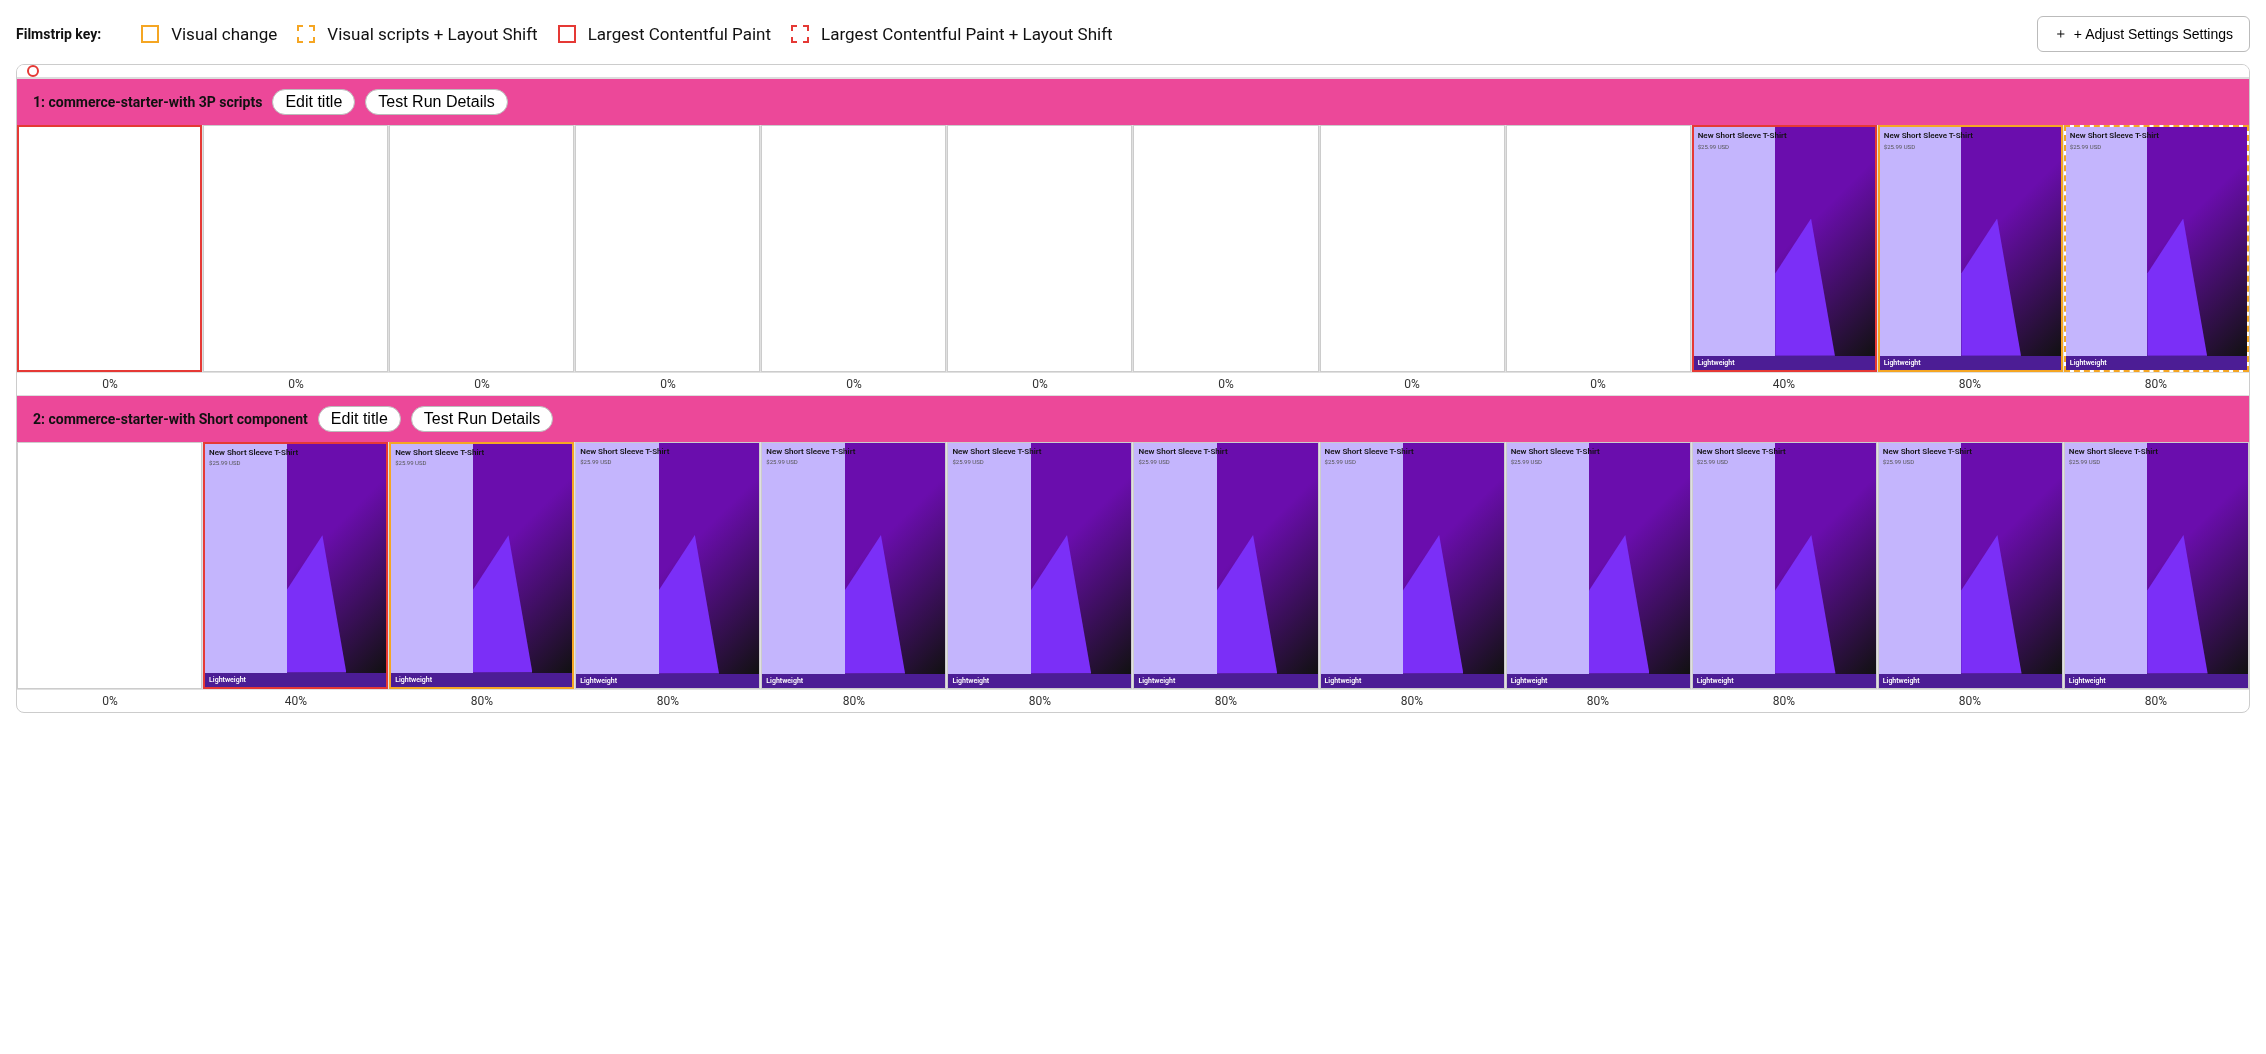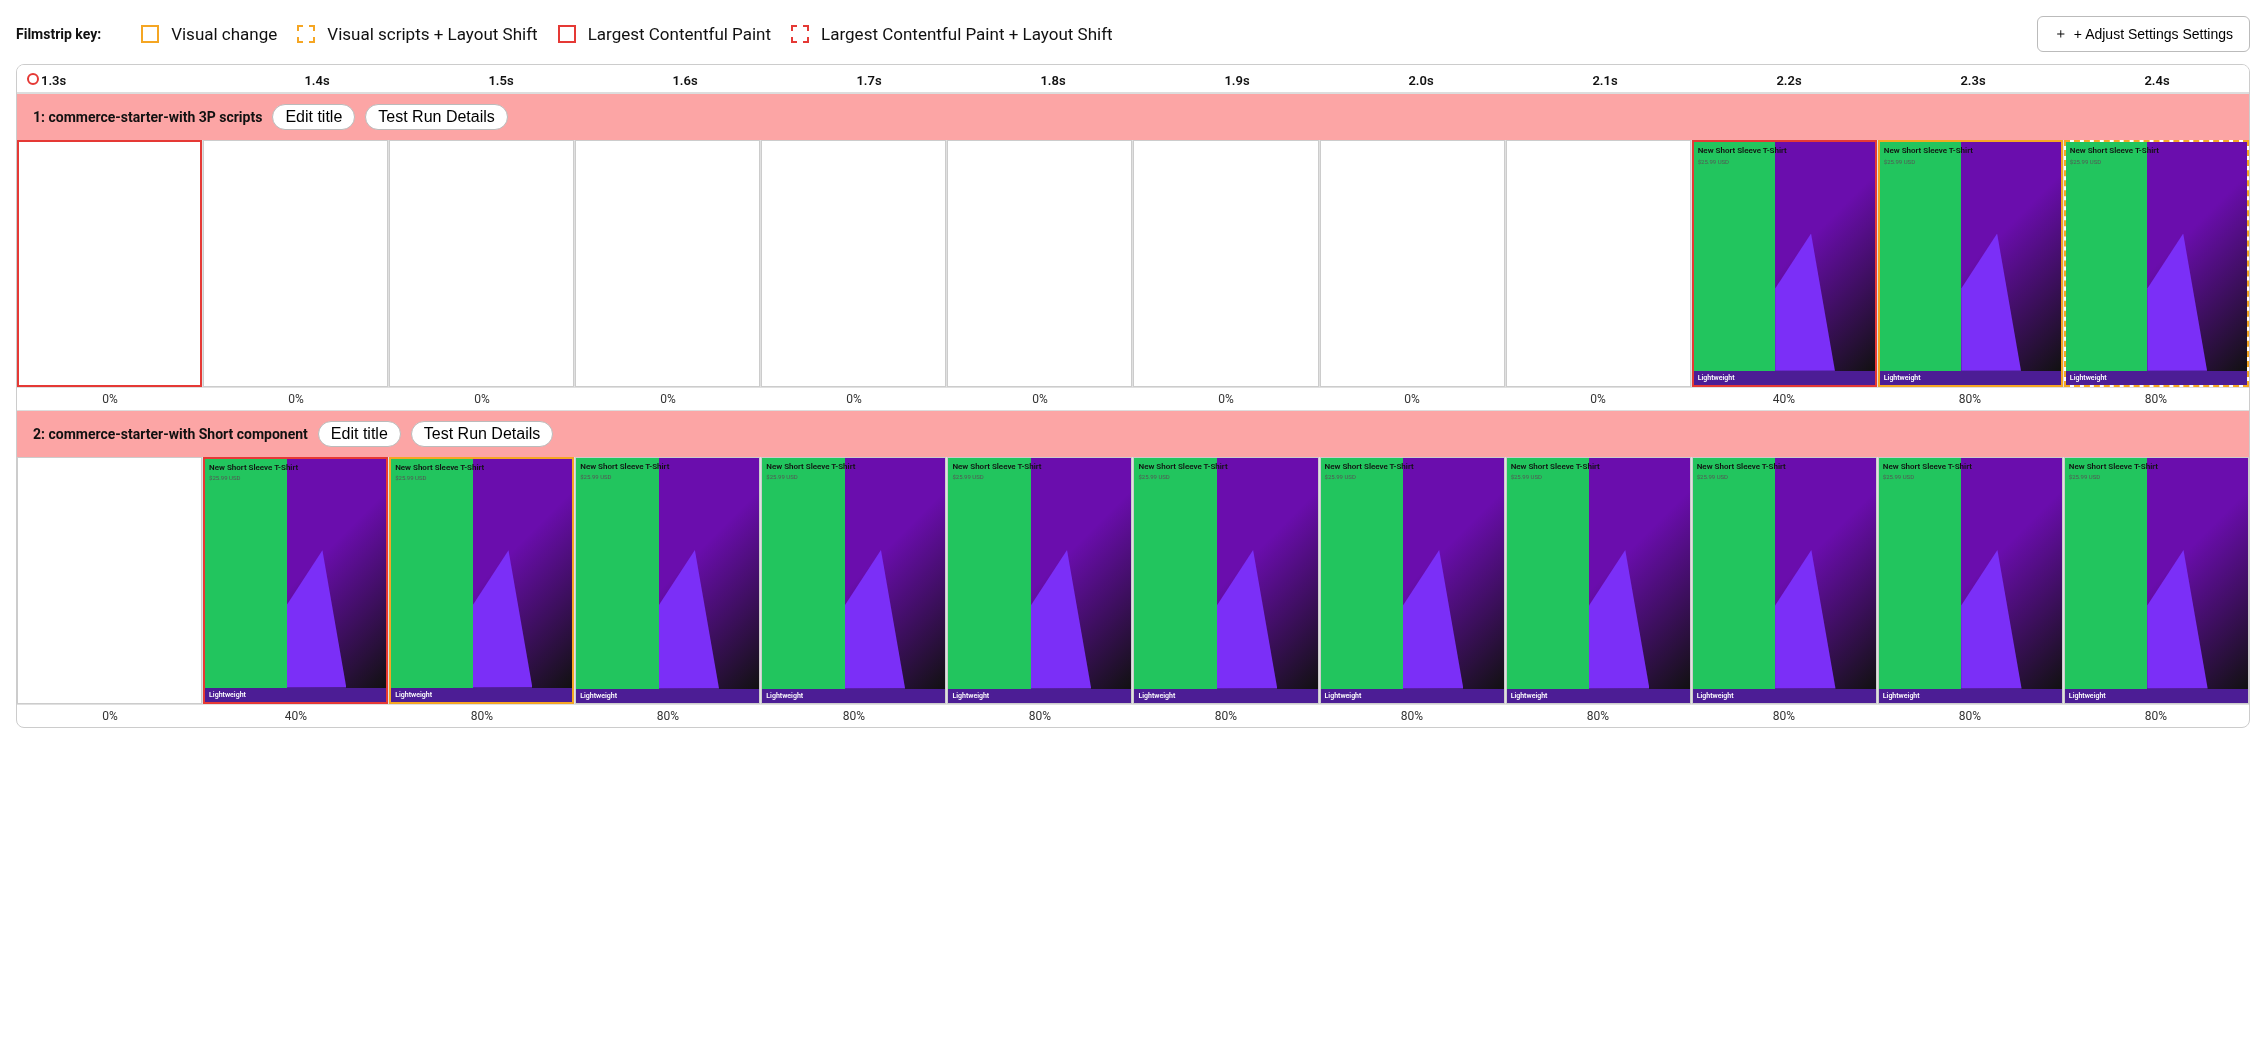--- a/index.html
+++ b/index.html
@@ -102,21 +102,21 @@
 
     
     .row-section {
       border-top: 1px solid #ddd;
     }
     .row-header {
       display: flex;
       align-items: center;
       padding: 10px 16px;
       gap: 10px;
-      background: #fca5a5;
+      background: #ec4899;
     }
     .row-title {
       font-weight: 700;
       font-size: 14px;
     }
     .pill-btn {
       border: 1.5px solid #bbb;
       background: #fff;
       border-radius: 20px;
       padding: 3px 12px;
@@ -156,21 +156,21 @@
       width: 100%;
       height: 100%;
       background: #fff;
       display: flex;
       flex-direction: column;
       font-size: 9px;
       position: relative;
     }
     .product-card-top {
       flex: 1;
-      background: #22c55e;
+      background: #c4b5fd;
       display: flex;
       align-items: stretch;
       position: relative;
       overflow: hidden;
     }
     .product-text-area {
       padding: 4px 4px 0 4px;
       flex: 1;
       z-index: 2;
       position: relative;
@@ -291,34 +291,20 @@
   <button class="adjust-btn">
     <span>＋</span>
     <span>+ Adjust Settings Settings</span>
   </button>
 </div>
 
 <div class="filmstrip-container">
 
   <div class="timeline-header">
     <div class="timeline-dot"></div>
-    <div class="timeline-ticks" id="timeline-ticks-container">
-    <div class="tick">1.3s</div>
-        <div class="tick">1.4s</div>
-        <div class="tick">1.5s</div>
-        <div class="tick">1.6s</div>
-        <div class="tick">1.7s</div>
-        <div class="tick">1.8s</div>
-        <div class="tick">1.9s</div>
-        <div class="tick">2.0s</div>
-        <div class="tick">2.1s</div>
-        <div class="tick">2.2s</div>
-        <div class="tick">2.3s</div>
-        <div class="tick">2.4s</div>
-      </div>
   </div>
 
   <div class="row-section" id="row-section-0">
     <div class="row-header">
       <span class="row-title">1: commerce-starter-with 3P scripts</span>
       <button class="pill-btn">Edit title</button>
       <button class="pill-btn">Test Run Details</button>
     </div>
     <div class="frames-row" id="frames-row-0">
         <div class="frame-cell frame-border-red-solid">

